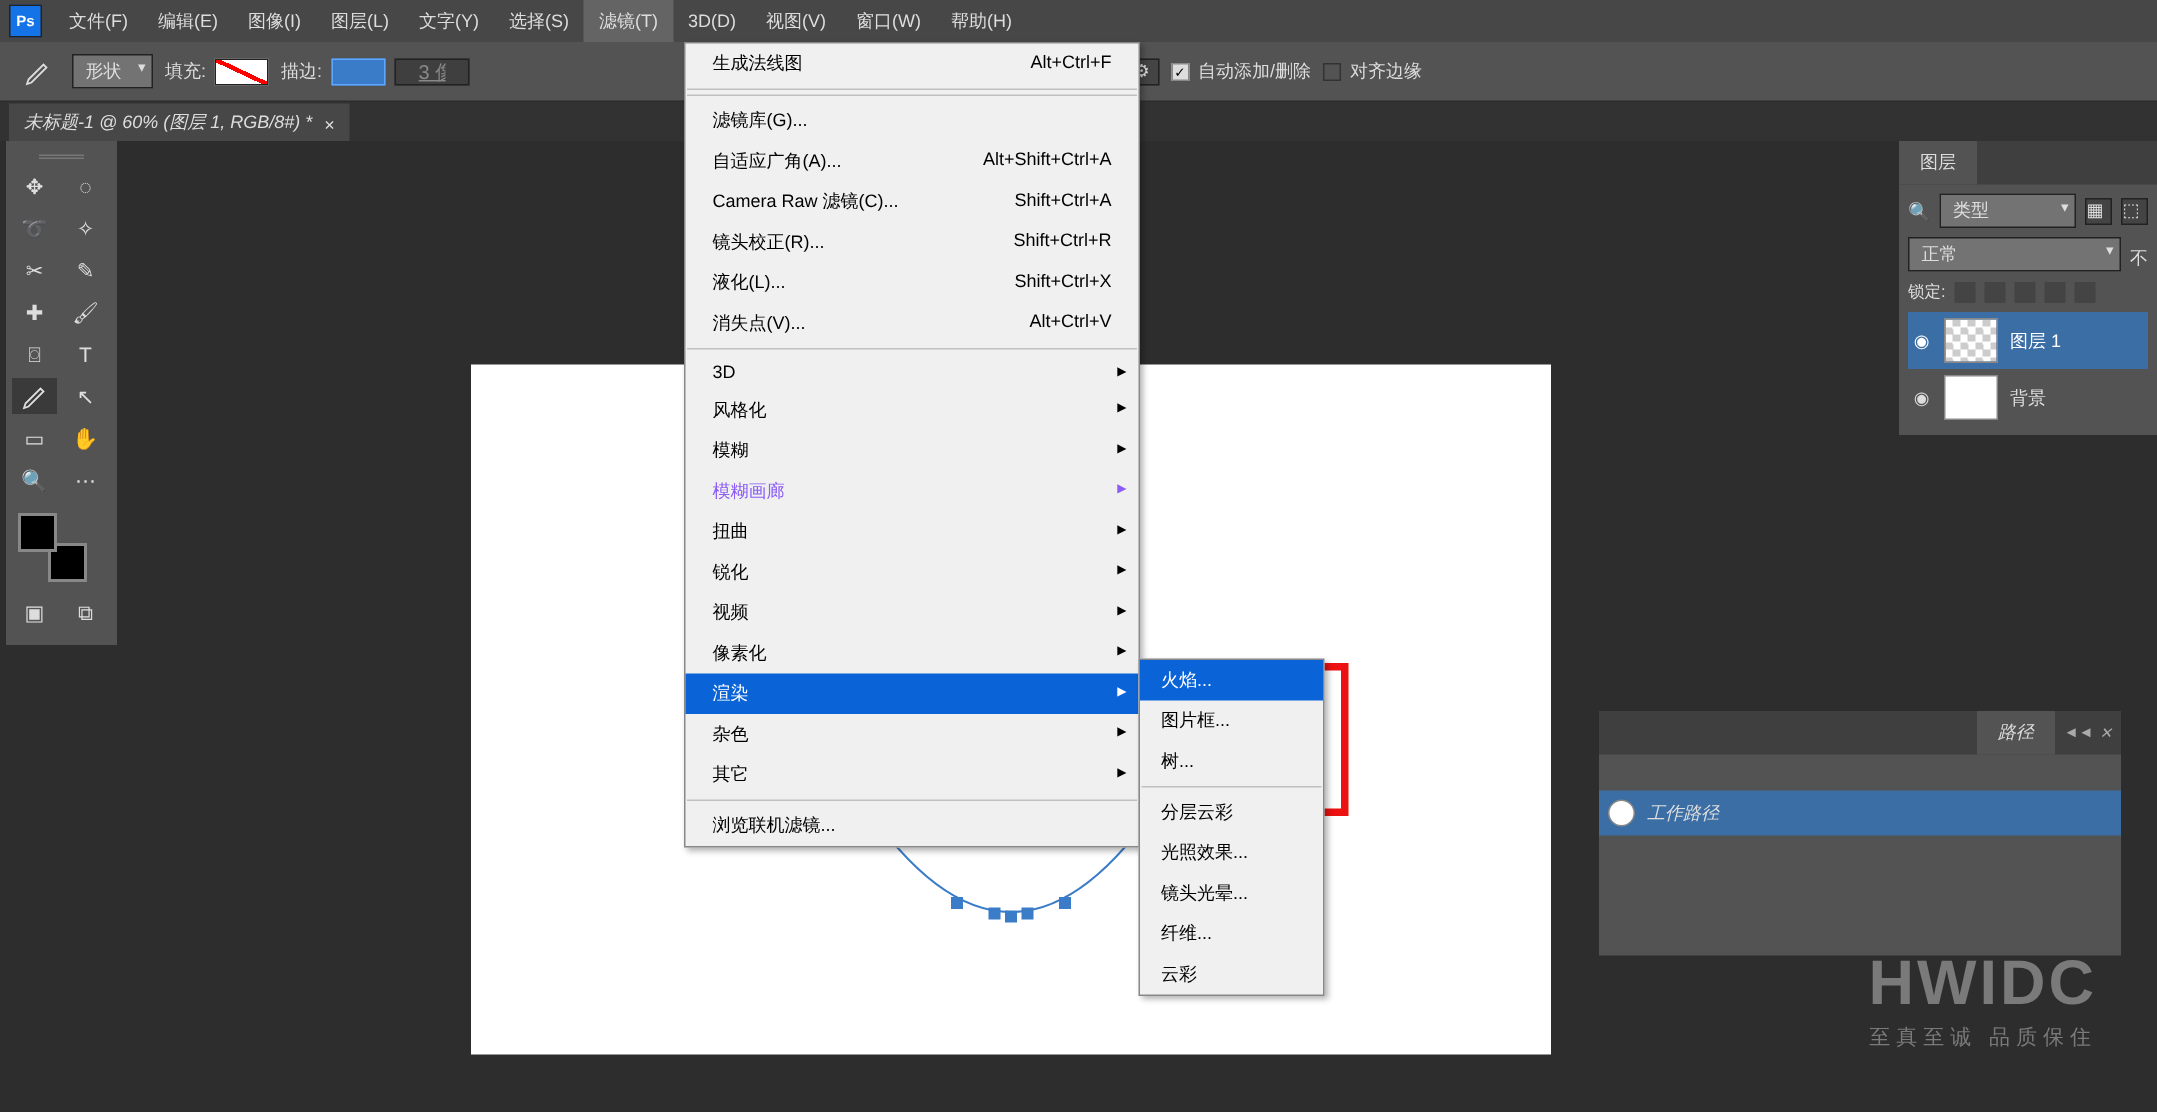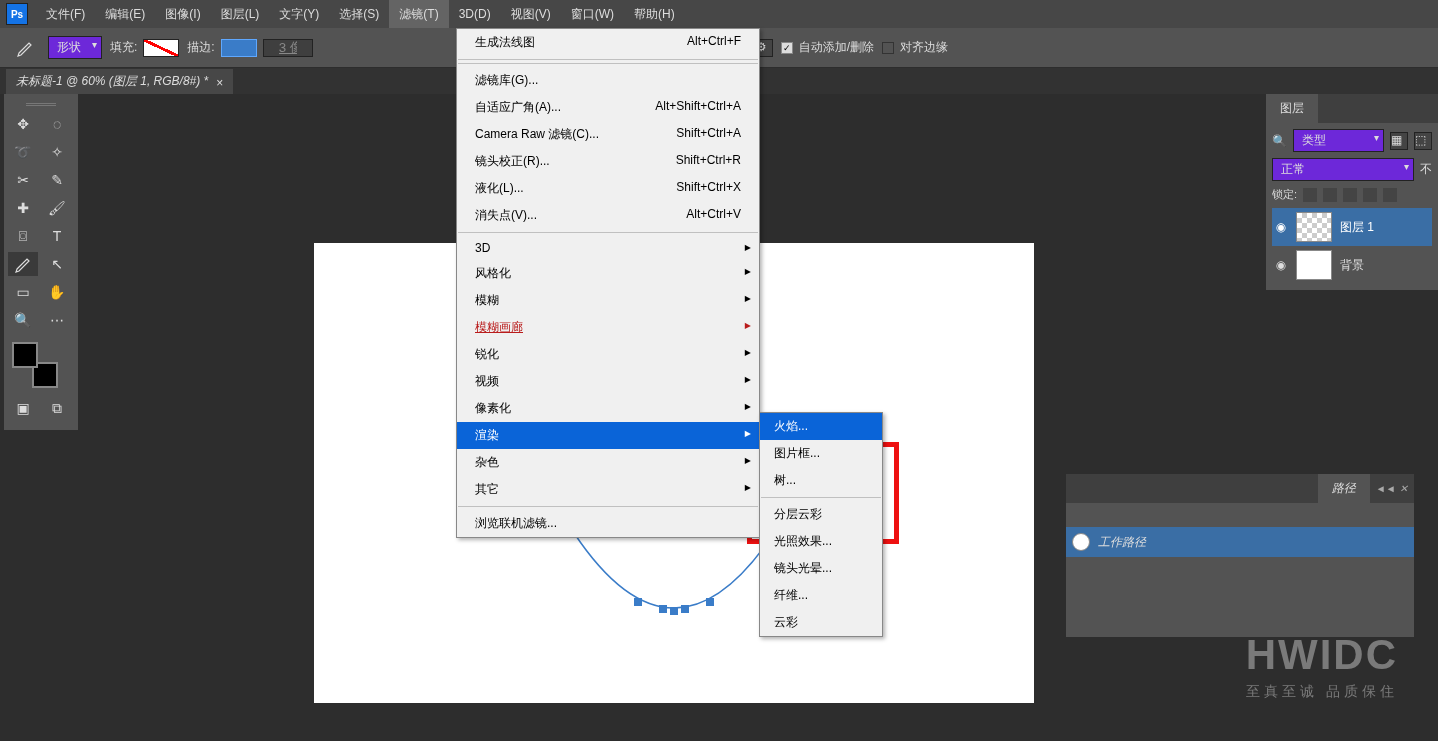--- a/index.html
+++ b/index.html
@@ -7,21 +7,21 @@
 
 
 .menu-bar { height: 28px; background: #474747; display: flex; align-items: center; padding-left: 6px; position: relative; z-index: 10; }
 .ps-logo { width: 22px; height: 22px; background: #1473e6; border: 1px solid #222; display: flex; align-items: center; justify-content: center; color: #fff; font-size: 10px; font-weight: bold; margin-right: 8px; }
 .menu-item { padding: 0 10px; height: 28px; display: flex; align-items: center; cursor: default; }
 .menu-item.open { background: #646464; }
 
 
 .options-bar { height: 40px; background: #535353; display: flex; align-items: center; padding-left: 10px; gap: 8px; font-size: 12px; border-bottom: 1px solid #2d2d2d; }
 .opt-group { display: flex; align-items: center; gap: 6px; }
-.dropdown-small { background: #6d28d9; border: 1px solid #222; padding: 2px 20px 2px 8px; position: relative; }
+.dropdown-small { background: #737373; border: 1px solid #222; padding: 2px 20px 2px 8px; position: relative; }
 .dropdown-small::after { content: "▾"; position: absolute; right: 4px; top: 2px; font-size: 10px; }
 .fill-swatch { width: 36px; height: 18px; background: #fff; border: 1px solid #222; position: relative; }
 .fill-swatch.slash::before { content: ""; position: absolute; inset: 0; background: linear-gradient(to top right, transparent 45%, #f00 45%, #f00 55%, transparent 55%); }
 .stroke-swatch { width: 36px; height: 18px; background: #3a7cc8; border: 1px solid #5fa8ff; }
 .stroke-input { width: 50px; height: 18px; background: #3f3f3f; border: 1px solid #222; padding: 0 15px; color: #888; text-decoration: underline; }
 .opt-icon { width: 18px; height: 18px; background: #444; border: 1px solid #222; }
 .checkbox { width: 12px; height: 12px; background: #ddd; border: 1px solid #888; display: inline-flex; align-items: center; justify-content: center; font-size: 9px; color: #000; }
 
 
 .doc-tab-bar { height: 26px; background: #323232; display: flex; align-items: center; padding-left: 6px; }
@@ -47,21 +47,21 @@
 .canvas-area { position: absolute; top: 0; left: 90px; right: 180px; bottom: 0; display: flex; align-items: center; justify-content: center; }
 .canvas { background: #fff; width: 720px; height: 460px; position: relative; margin-top:110px; }
 .path-curve { position: absolute; left: 250px; top: 280px; width: 220px; }
 
 
 .panel-layers { position: absolute; top: 0; right: 0; width: 172px; background: #535353; }
 .panel-tabbar { display: flex; background: #3f3f3f; }
 .panel-tab { padding: 6px 14px; background: #535353; }
 .panel-body { padding: 6px; }
 .filter-row { display:flex; align-items:center; gap:6px; margin-bottom:6px; }
-.mode-row { display:flex; align-items:center; gap:6px; margin-bottom:6px; }
+.mode-row { display:flex; align-items:flex-end; gap:6px; margin-bottom:6px; }
 .lock-row { display:flex; align-items:center; gap:6px; margin-bottom:6px; font-size:11px; }
 .lock-row .lock-icon { width:14px; height:14px; background:#444; }
 .layer-list .layer-item { display:flex; align-items:center; gap:8px; padding:4px 2px; }
 .layer-eye { width:14px; text-align:center; }
 .layer-thumb { width:36px; height:30px; border:1px solid #888; background:#fff; }
 .layer-thumb.checker { background: repeating-conic-gradient(#ccc 0 25%, #fff 0 50%) 0 0/10px 10px; }
 .layer-item.selected { background:#3a6ea5; color:#fff; }
 
 .panel-paths { position: absolute; top: 380px; right: 24px; width: 348px; background: #535353; }
 .panel-paths .header { display:flex; justify-content:flex-end; align-items:center; background:#3f3f3f;font-style:italic; }
@@ -69,21 +69,21 @@
 .panel-paths .tab { padding:6px 14px; background:#535353; }
 .panel-paths .ctrl { display:flex; gap:4px; padding:0 6px; }
 .panel-paths .ctrl span { font-size:10px; color:#aaa; }
 .path-item { display:flex; align-items:center; gap:8px; padding:6px; background:#3a6ea5;margin-top:24px; }
 .path-thumb { width:18px; height:18px; background:#fff; border-radius:50%; border:1px solid #888; }
 .path-name { font-style: italic; }
 
 
 .dropdown-menu { position: absolute; top: 28px; left: 456px; width: 304px; background: #f0f0f0; color: #000; border: 1px solid #888; z-index: 100; box-shadow: 2px 2px 4px rgba(0,0,0,.3); }
 .dm-item { display:flex; justify-content:space-between; padding: 5px 18px; font-size:12px; position:relative; }
-.dm-item.disabled { color:#b91c1c;text-decoration:underline; }
+.dm-item.disabled { color:#8b5cf6; }
 .dm-item.highlight { background:#0a64d8; color:#fff; }
 .dm-sep { height:1px; background:#c0c0c0; margin:3px 1px; }
 .dm-item.hassub::after { content:"▶"; font-size:8px; position:absolute; right:8px; top:7px; }
 
 
 .submenu { position: absolute; top: 0; left: 100%; width: 124px; background:#f0f0f0; color:#000; border:1px solid #888; box-shadow:2px 2px 4px rgba(0,0,0,.3); }
 .submenu .dm-item { padding:5px 14px; }
 .submenu-anchor { position: relative; }
 
 
@@ -312,20 +312,23 @@
   <div class="dm-item hassub">
       <span>风格化</span>
     </div>
   <div class="dm-item hassub">
       <span>模糊</span>
     </div>
   <div class="dm-item hassub disabled">
       <span>模糊画廊</span>
     </div>
   <div class="dm-item hassub">
+      <span>扭曲</span>
+    </div>
+  <div class="dm-item hassub">
       <span>锐化</span>
     </div>
   <div class="dm-item hassub">
       <span>视频</span>
     </div>
   <div class="dm-item hassub">
       <span>像素化</span>
     </div>
 
   <div class="dm-item hassub highlight submenu-anchor">

